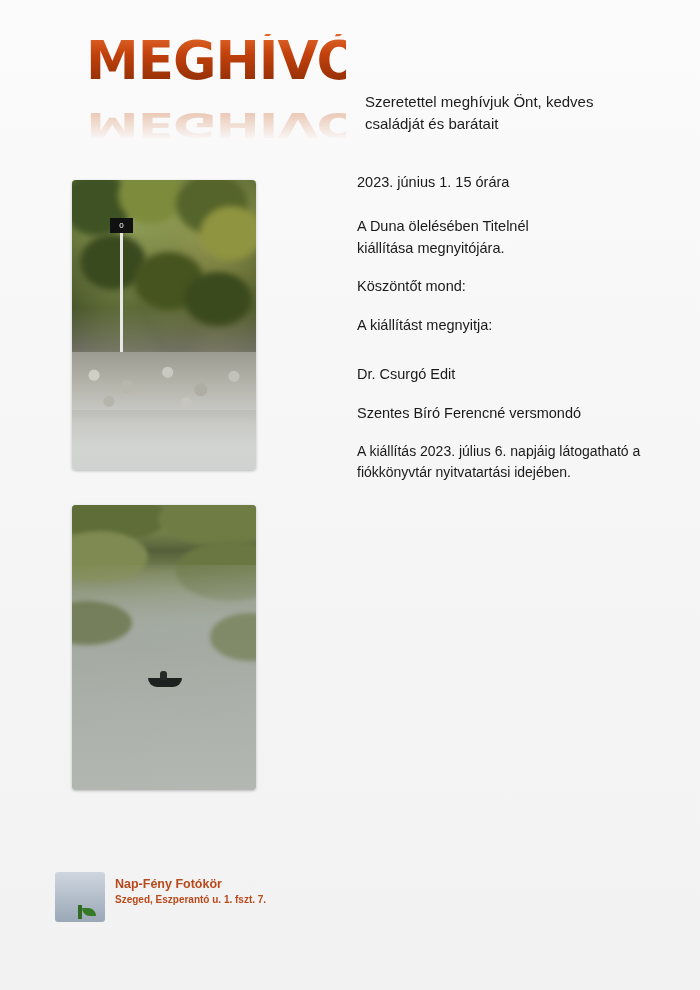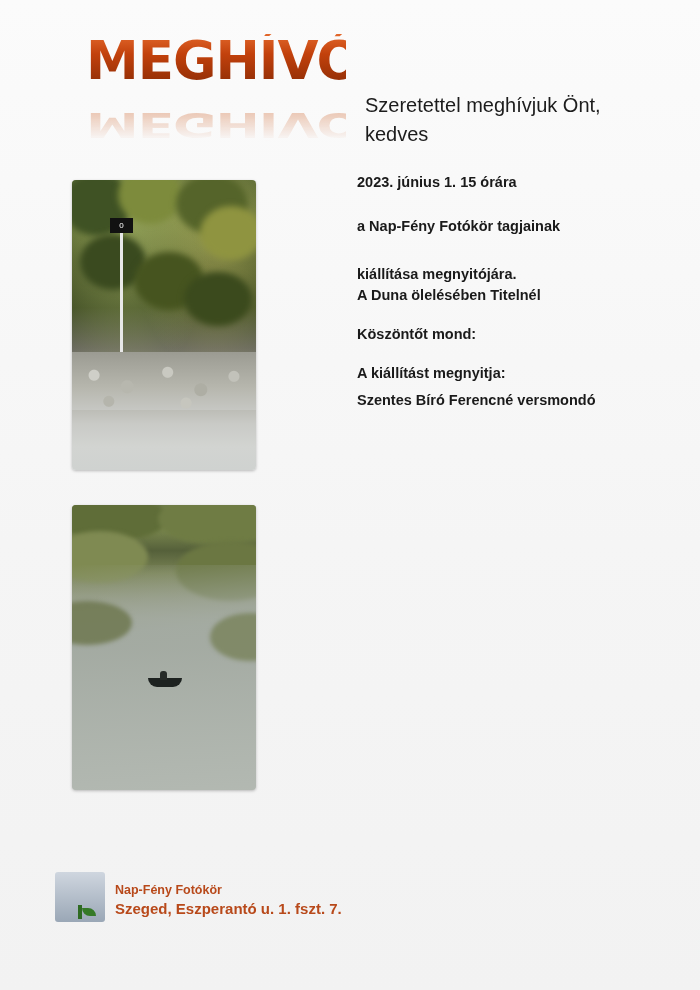--- a/index.html
+++ b/index.html
@@ -60,21 +60,21 @@
     margin-top: 54px;
     opacity: 0.42;
     -webkit-mask-image: linear-gradient(to top, rgba(0,0,0,0.95), rgba(0,0,0,0));
     mask-image: linear-gradient(to top, rgba(0,0,0,0.95), rgba(0,0,0,0));
   }
   .header-text {
     position: absolute;
     left: 357px;
     top: 57px;
     width: 290px;
-    font-size: 20px;
+    font-size: 15px;
     line-height: 1.45;
     color: #1c1c1c;
   }
 
   
   .photo {
     position: absolute;
     left: 72px;
     width: 184px;
     border-radius: 4px;
@@ -194,27 +194,27 @@
   
   .content {
     position: absolute;
     left: 357px;
     top: 172px;
     width: 300px;
     font-size: 14.5px;
     line-height: 1.5;
   }
   .content .bold {
-    font-weight: bold;
+    font-weight: normal;
   }
   .block {
     margin-bottom: 17px;
   }
   .block.tight {
-    margin-bottom: 5px;
+    margin-bottom: 27px;
   }
   .block.lead {
     margin-bottom: 22px;
   }
   .block.gap-big {
     margin-bottom: 26px;
   }
   .note {
     font-weight: normal;
     font-size: 14px;
@@ -268,47 +268,48 @@
     left: 27px;
     top: 36px;
     width: 14px;
     height: 8px;
     background: #357a27;
     border-radius: 0 10px 0 10px;
   }
   .footer-text {
     position: absolute;
     left: 60px;
-    top: 10px;
+    top: 4px;
   }
   .footer-title {
     color: #b8491a;
     font-weight: bold;
     font-size: 12.5px;
     line-height: 1.35;
   }
   .footer-sub {
     color: #b8491a;
     font-weight: bold;
-    font-size: 15px;
+    font-size: 10px;
     line-height: 1.35;
   }
 </style>
 </head>
 <body>
 
 <div class="page">
 
   <div class="header">
     <div class="title-wrap">
       <div class="title">MEGHÍVÓ</div>
       <div class="title-reflection">MEGHÍVÓ</div>
     </div>
     <div class="header-text">
       <div>Szeretettel meghívjuk Önt, kedves</div>
+      <div>családját és barátait</div>
     </div>
   </div>
 
   <div class="photo photo-top">
     <div class="tree-blob" style="left:-10px; top:-8px; width:70px; height:64px; background:#3f5224;"></div>
     <div class="tree-blob" style="left:46px; top:-14px; width:64px; height:58px; background:#7d8b3c;"></div>
     <div class="tree-blob" style="left:104px; top:-6px; width:72px; height:60px; background:#55642a;"></div>
     <div class="tree-blob" style="left:128px; top:26px; width:62px; height:54px; background:#8f9440;"></div>
     <div class="tree-blob" style="left:8px; top:54px; width:66px; height:56px; background:#3a4a1f;"></div>
     <div class="tree-blob" style="left:62px; top:72px; width:70px; height:58px; background:#46541f;"></div>
@@ -325,38 +326,39 @@
     <div class="bank" style="left:104px; top:36px; width:110px; height:60px; background:#6b7742;"></div>
     <div class="river"></div>
     <div class="bank" style="left:-30px; top:96px; width:90px; height:44px; background:rgba(110,120,80,0.85);"></div>
     <div class="bank" style="left:138px; top:108px; width:80px; height:48px; background:rgba(120,130,90,0.8);"></div>
     <div class="boat"></div>
     <div class="boat-person"></div>
   </div>
 
   <div class="content">
     <div class="block lead bold">2023. június 1. 15 órára</div>
-    <div class="block gap-big bold">a Nap-Fény Fotókör tagjainak</div>
 
     <div class="block bold">
+      <div>A Duna ölelésében Titelnél</div>
       <div>kiállítása megnyitójára.</div>
-      <div>A Duna ölelésében Titelnél</div>
     </div>
 
     <div class="block bold">
       <div>Köszöntőt mond:</div>
     </div>
 
     <div class="block tight bold">A kiállítást megnyitja:</div>
+    <div class="block bold">Dr. Csurgó Edit</div>
 
     <div class="block bold">
       <div>Szentes Bíró Ferencné versmondó</div>
     </div>
 
 
+    <div class="block note">A kiállítás 2023. július 6. napjáig látogatható a fiókkönyvtár nyitvatartási idejében.</div>
   </div>
 
   <div class="footer">
     <div class="logo-box">
       <div class="sunflower"></div>
       <div class="stem"></div>
       <div class="leaf"></div>
     </div>
     <div class="footer-text">
       <div class="footer-title">Nap-Fény Fotókör</div>

